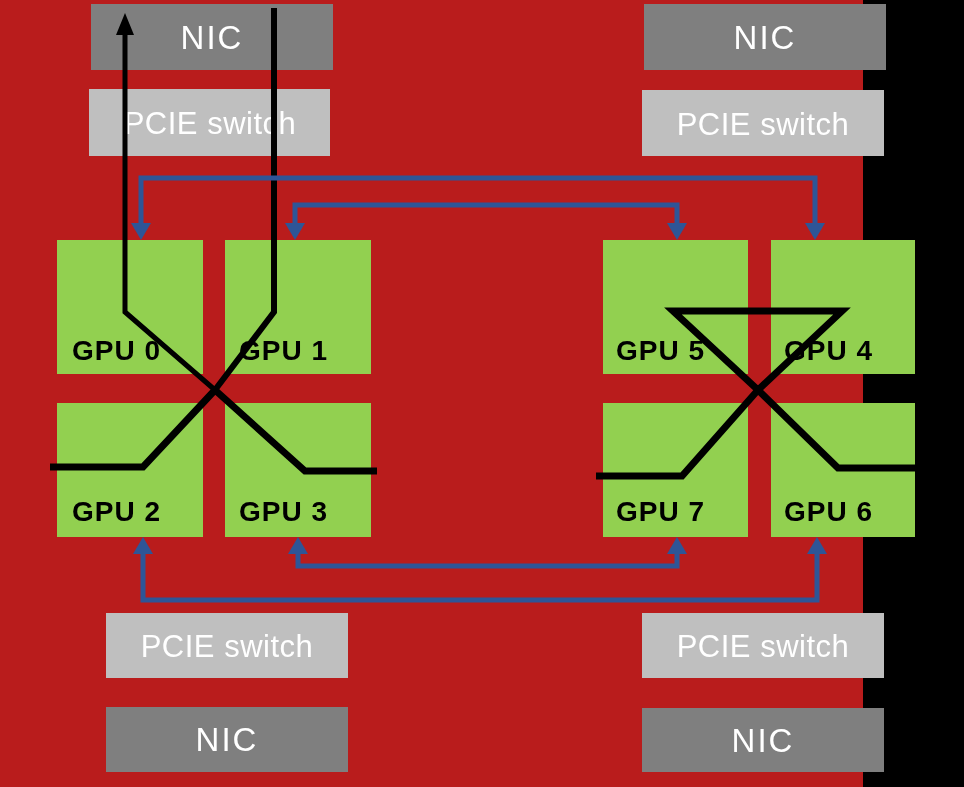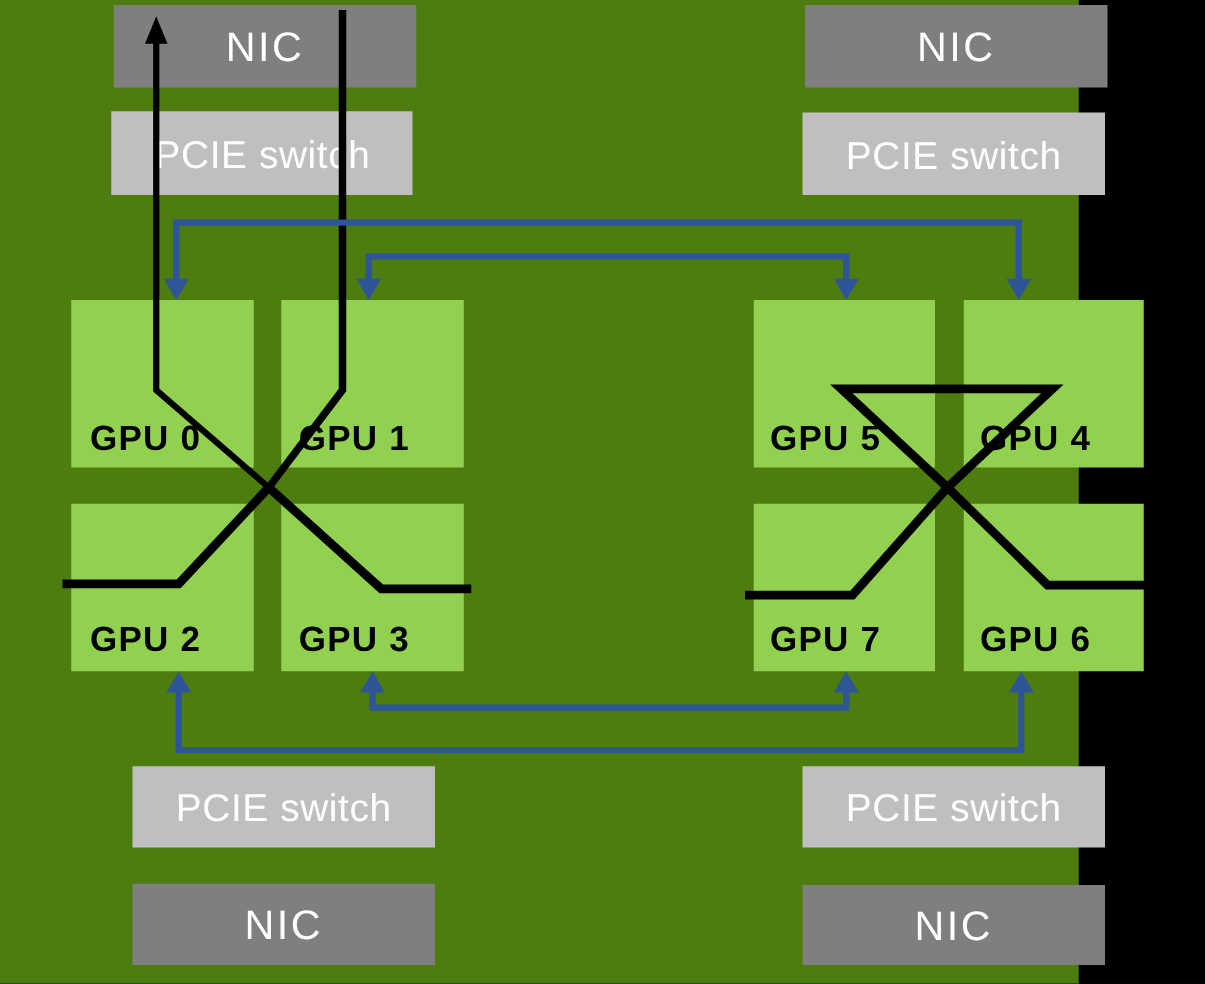--- a/index.html
+++ b/index.html
@@ -7,21 +7,21 @@
     padding: 0;
     width: 964px;
     height: 787px;
     background: #000000;
     overflow: hidden;
   }
   #diagram-root {
     position: relative;
     width: 863px;
     height: 787px;
-    background: #4d7c0f;
+    background: #b91c1c;
   }
   svg { display: block; }
   text {
     font-family: "Liberation Sans", sans-serif;
     user-select: none;
   }
   .nic-label  { fill: #ffffff; font-size: 33px; letter-spacing: 2px; }
   .pcie-label { fill: #ffffff; font-size: 31px; letter-spacing: 0.5px; }
   .gpu-label  { fill: #000000; font-size: 28px; font-weight: bold; letter-spacing: 1px; }
   .nvlink      { stroke: #000000; stroke-width: 7; fill: none; stroke-linejoin: miter; }

